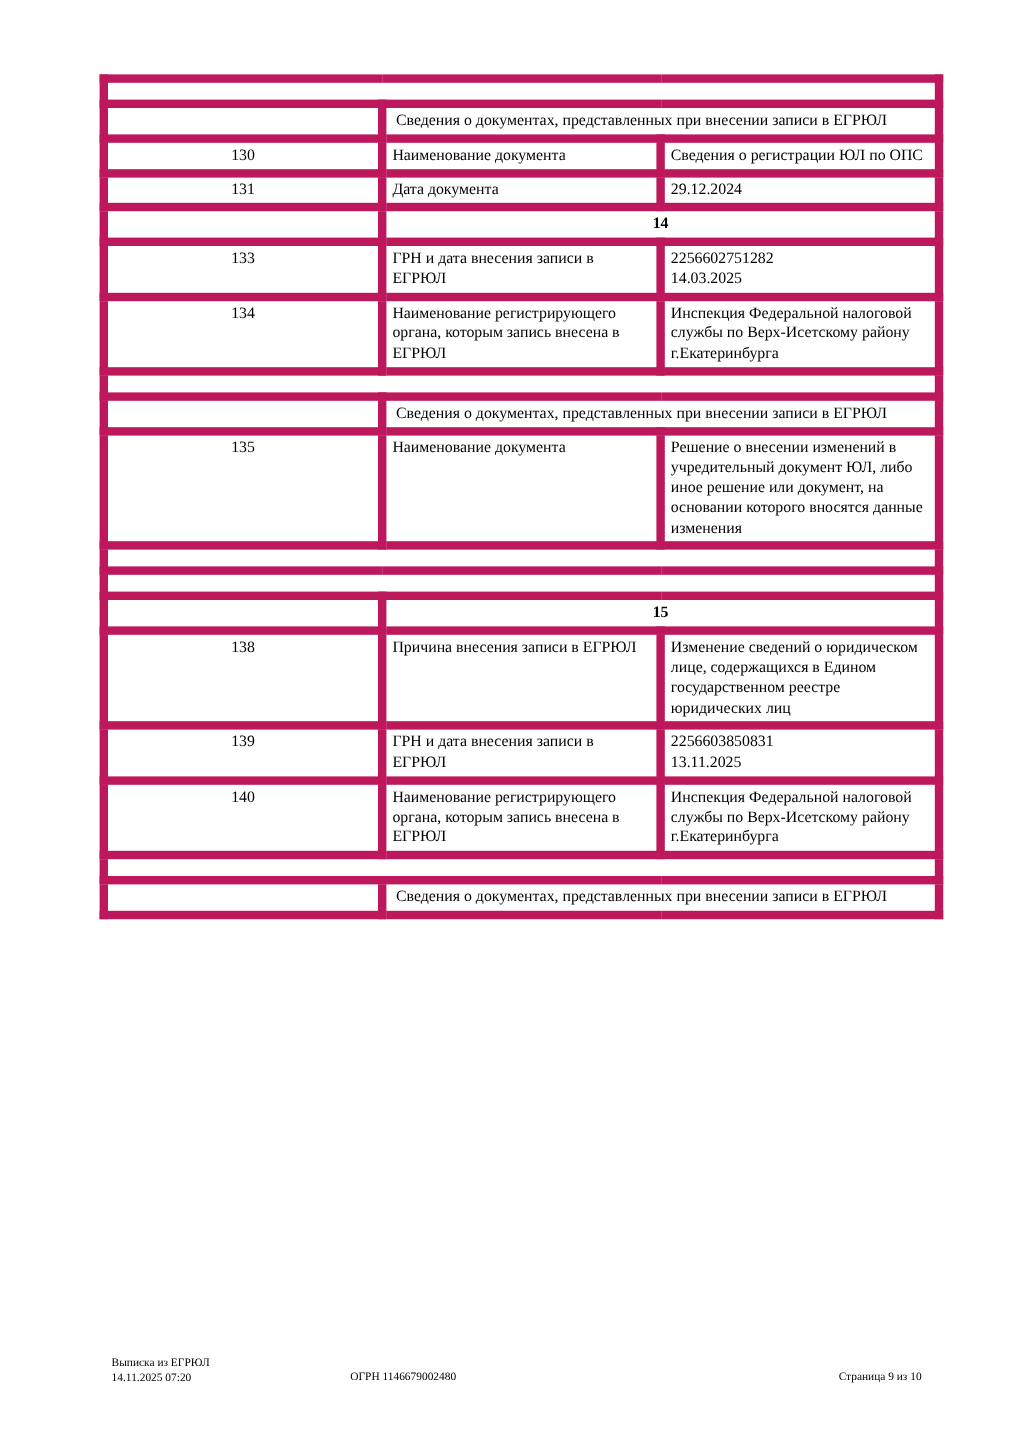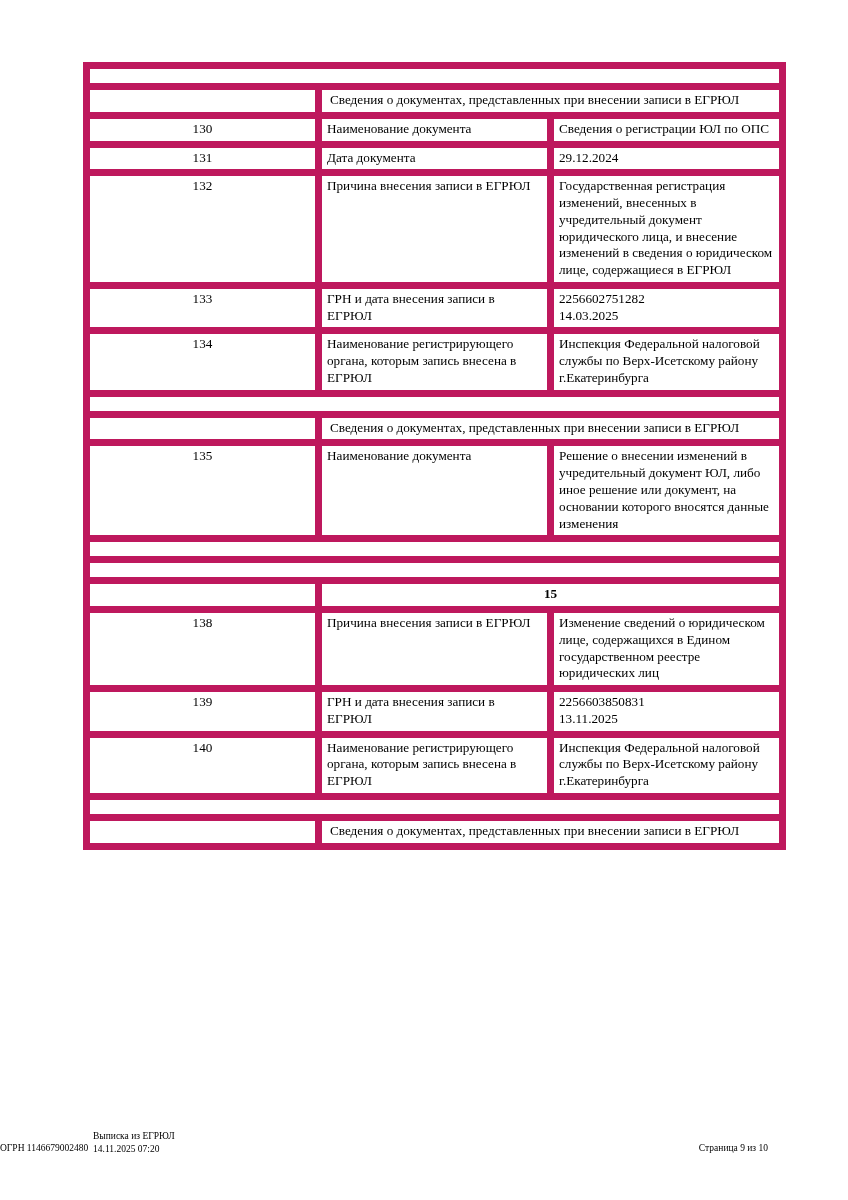--- a/index.html
+++ b/index.html
@@ -71,20 +71,21 @@
     position: absolute;
     left: 93px;
     top: 0;
     text-align: left;
   }
   .footer .center {
     position: absolute;
     left: 0;
     top: 12px;
     width: 672px;
+    text-align: center;
   }
   .footer .right {
     position: absolute;
     right: 80px;
     top: 12px;
     text-align: right;
   }
   .nowrap { white-space: pre-line; }
 </style>
 </head>
@@ -104,24 +105,23 @@
         <tr>
           <td class="num">130</td>
           <td class="label">Наименование документа</td>
           <td class="value nowrap">Сведения о регистрации ЮЛ по ОПС</td>
         </tr>
         <tr>
           <td class="num">131</td>
           <td class="label">Дата документа</td>
           <td class="value nowrap">29.12.2024</td>
         </tr>
-        <tr>
-          <td class="num">132</td>
-          <td class="label">Причина внесения записи в ЕГРЮЛ</td>
-          <td class="value nowrap">Государственная регистрация изменений, внесенных в учредительный документ юридического лица, и внесение изменений в сведения о юридическом лице, содержащиеся в ЕГРЮЛ</td>
+        <tr class="section">
+          <td class="num"></td>
+          <td colspan="2">14</td>
         </tr>
         <tr>
           <td class="num">133</td>
           <td class="label">ГРН и дата внесения записи в ЕГРЮЛ</td>
           <td class="value nowrap">2256602751282
 14.03.2025</td>
         </tr>
         <tr>
           <td class="num">134</td>
           <td class="label">Наименование регистрирующего органа, которым запись внесена в ЕГРЮЛ</td>

